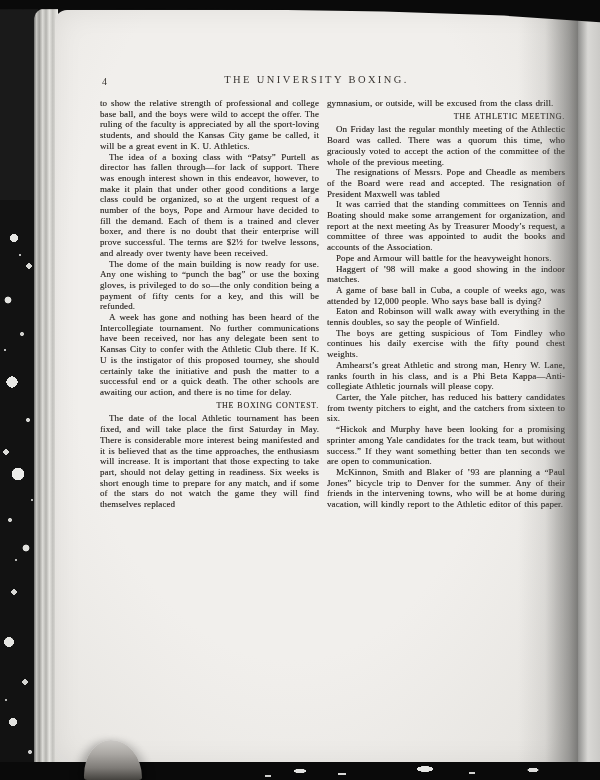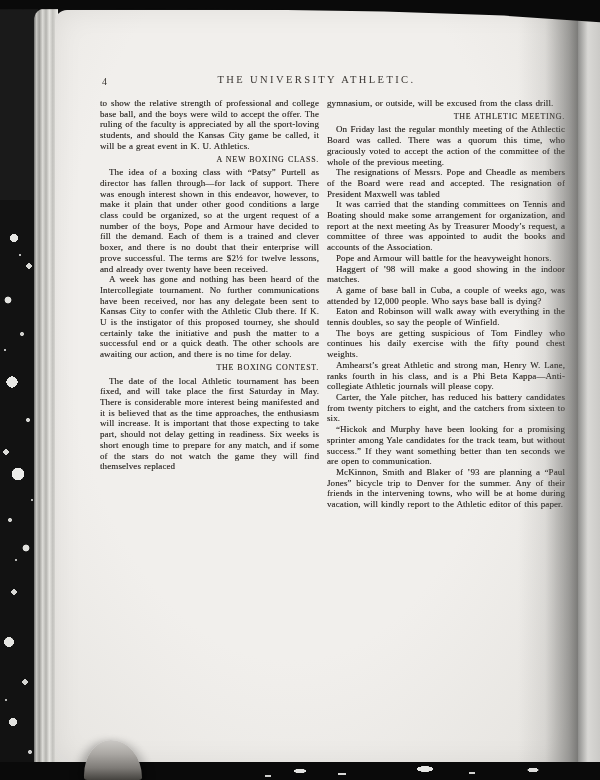--- a/index.html
+++ b/index.html
@@ -122,27 +122,27 @@
 </head>
 <body>
 
 <div class="scene">
   <div class="marble-left"></div>
   <div class="page-stack"></div>
 
   <div class="page">
     <div class="page-header">
       <span class="page-num">4</span>
-      <span class="page-title">THE UNIVERSITY ATHLETIC.</span>
+      <span class="page-title">THE UNIVERSITY BOXING.</span>
     </div>
     <div class="columns">
       <div class="col col-left">
           <div class="para cont">to show the relative strength of professional and college base ball, and the boys were wild to accept the offer.  The ruling of the faculty is appreciated by all the sport-loving students, and should the Kansas City game be called, it will be a great event in K. U. Athletics.</div>
-          <div class="heading">A NEW BOXING CLASS.</div>
           <div class="para">The idea of a boxing class with “Patsy” Purtell as director has fallen through—for lack of support.  There was enough interest shown in this endeavor, however, to make it plain that under other good conditions a large class could be organized, so at the urgent request of a number of the boys, Pope and Armour have decided to fill the demand.  Each of them is a trained and clever boxer, and there is no doubt that their enterprise will prove successful.  The terms are $2½ for twelve lessons, and already over twenty have been received.</div>
+          <div class="para">The dome of the main building is now ready for use.  Any one wishing to “punch the bag” or use the boxing gloves, is privileged to do so—the only condition being a payment of fifty cents for a key, and this will be refunded.</div>
           <div class="para">A week has gone and nothing has been heard of the Intercollegiate tournament. No further communications have been received, nor has any delegate been sent to Kansas City to confer with the Athletic Club there.  If K. U is the instigator of this proposed tourney, she should certainly take the initiative and push the matter to a successful end or a quick death.  The other schools are awaiting our action, and there is no time for delay.</div>
           <div class="heading">THE BOXING CONTEST.</div>
           <div class="para">The date of the local Athletic tournament has been fixed, and will take place the first Saturday in May.  There is considerable more interest being manifested and it is believed that as the time approaches, the enthusiasm will increase.  It is important that those expecting to take part, should not delay getting in readiness.  Six weeks is short enough time to prepare for any match, and if some of the stars do not watch the game they will find themselves replaced</div>
         </div>
       <div class="col col-right">
           <div class="para cont">gymnasium, or outside, will be excused from the class drill.</div>
           <div class="heading">THE ATHLETIC MEETING.</div>
           <div class="para">On Friday last the regular monthly meeting of the Athlectic Board was called. There was a quorum this time, who graciously voted to accept the action of the committee of the whole of the previous meeting.</div>
           <div class="para">The resignations of Messrs. Pope and Cheadle as members of the Board were read and accepted.  The resignation of President Maxwell was tabled</div>
           <div class="para">It was carried that the standing committees on Tennis and Boating should make some arrangement for organization, and report at the next meeting  As by Treasurer Moody’s request, a committee of three was appointed to audit the books and accounts of the Association.</div>

